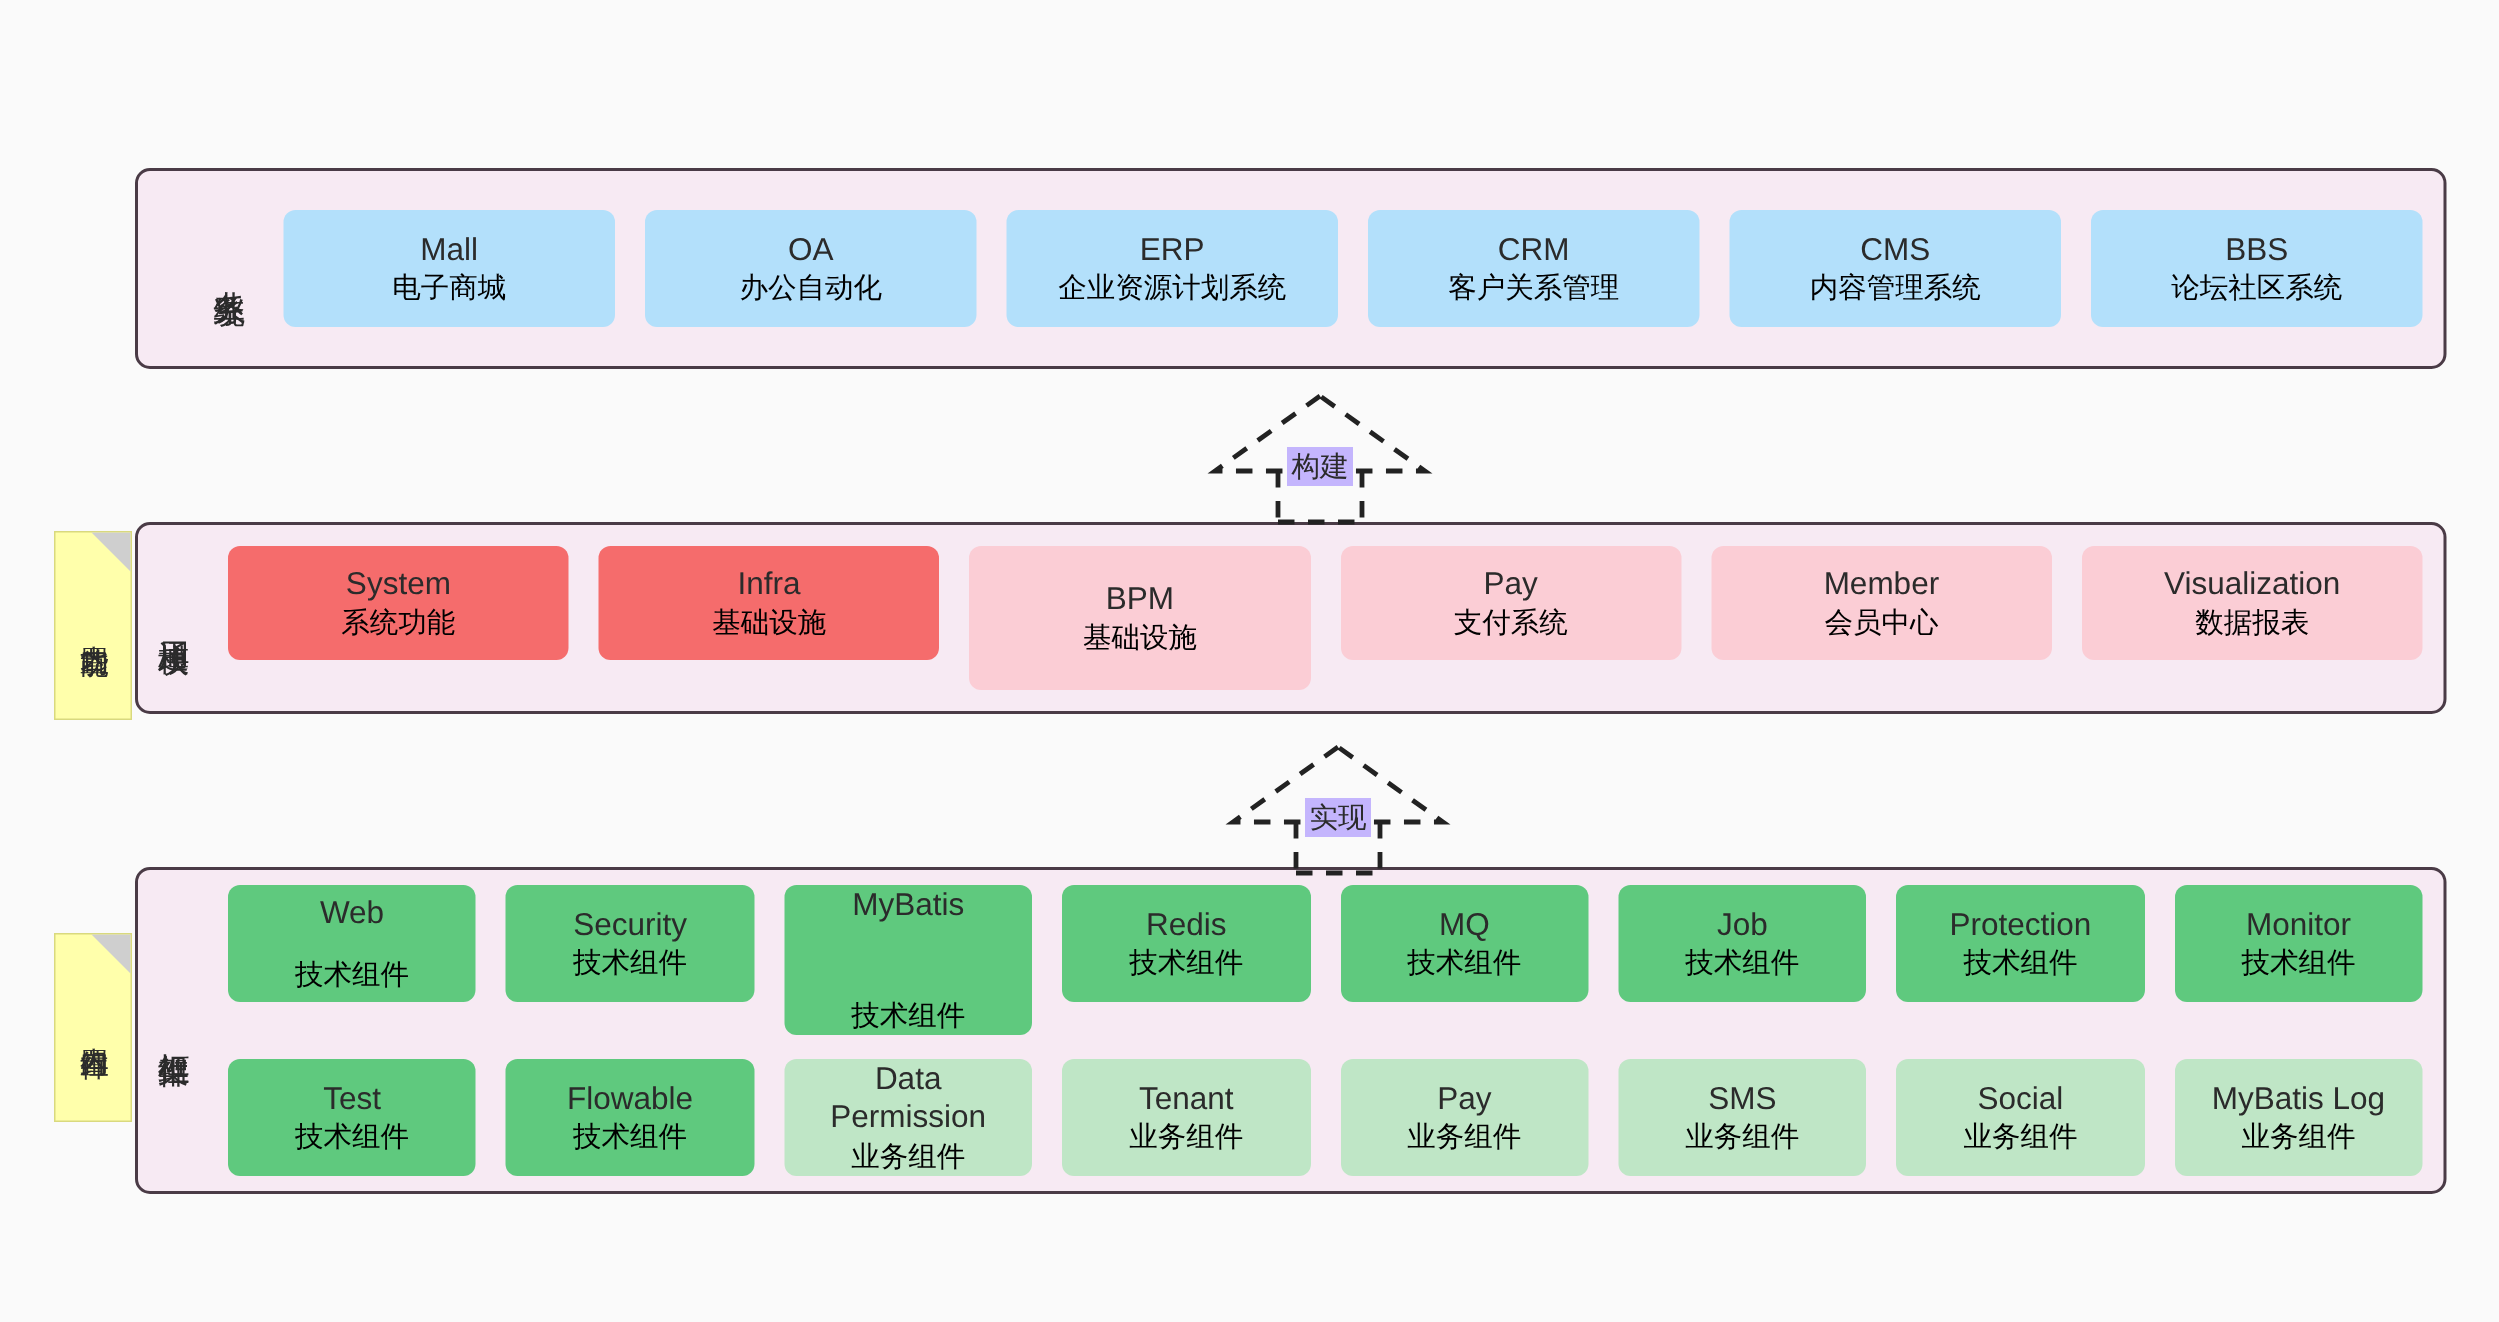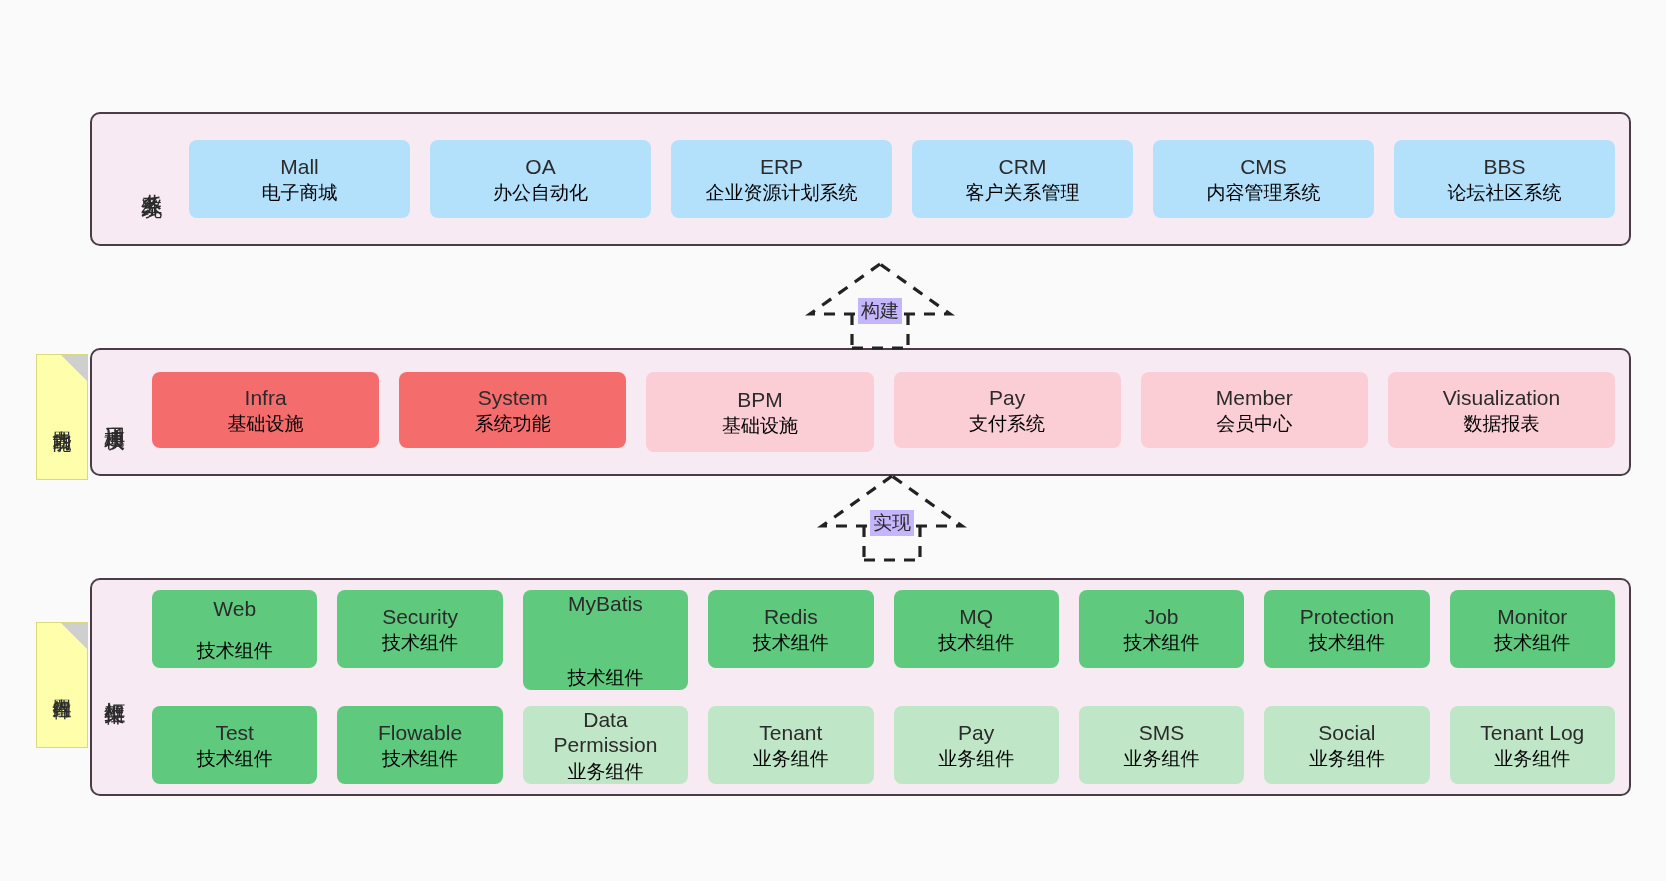--- a/index.html
+++ b/index.html
@@ -185,48 +185,48 @@
 
   <div class="sticky" id="sticky-builtin-function" style="left:36px; top:354px; width:52px; height:126px;">
     <span>内置功能</span>
   </div>
 
   <div class="layer" id="layer-common" style="left:90px; top:348px; width:1541px; height:128px;">
     <div class="layer-title">通用模块</div>
     <div class="layer-body">
       <div class="row">
         <div class="node c-red" style="height:76px;">
+          <div class="nm">System</div>
+          <div class="sub">系统功能</div>
+        </div>
+        <div class="node c-red" style="height:76px;">
           <div class="nm">Infra</div>
           <div class="sub">基础设施</div>
         </div>
-        <div class="node c-red" style="height:76px;">
-          <div class="nm">System</div>
-          <div class="sub">系统功能</div>
-        </div>
-        <div class="node c-pink" style="height:80px;">
+        <div class="node c-pink" style="height:96px;">
           <div class="nm">BPM</div>
           <div class="sub">基础设施</div>
         </div>
         <div class="node c-pink" style="height:76px;">
           <div class="nm">Pay</div>
           <div class="sub">支付系统</div>
         </div>
         <div class="node c-pink" style="height:76px;">
           <div class="nm">Member</div>
           <div class="sub">会员中心</div>
         </div>
         <div class="node c-pink" style="height:76px;">
           <div class="nm">Visualization</div>
           <div class="sub">数据报表</div>
         </div>
       </div>
     </div>
   </div>
 
-  <div class="connector" style="left:812px; top:474px; width:160px; height:86px;">
+  <div class="connector" style="left:812px; top:496px; width:160px; height:86px;">
     <svg width="160" height="86" viewBox="0 0 160 86">
       <path d="M80 2 L10 52 L150 52 Z" fill="#fafafa" stroke="#222" stroke-width="3.2" stroke-dasharray="11 9" stroke-linejoin="miter"></path>
       <path d="M52 52 L52 86 M108 52 L108 86 M52 86 L108 86" fill="none" stroke="#222" stroke-width="3.2" stroke-dasharray="11 9"></path>
     </svg>
     <span class="clabel" style="top:36px;">实现</span>
   </div>
 
   <div class="sticky" id="sticky-builtin-component" style="left:36px; top:622px; width:52px; height:126px;">
     <span>内置组件</span>
   </div>
@@ -293,21 +293,21 @@
         </div>
         <div class="node c-lightgreen" style="height:78px;">
           <div class="nm">SMS</div>
           <div class="sub">业务组件</div>
         </div>
         <div class="node c-lightgreen" style="height:78px;">
           <div class="nm">Social</div>
           <div class="sub">业务组件</div>
         </div>
         <div class="node c-lightgreen" style="height:78px;">
-          <div class="nm">Tenant Log</div>
+          <div class="nm">MyBatis Log</div>
           <div class="sub">业务组件</div>
         </div>
       </div>
 
     </div>
   </div>
 
 </div>
 
 </body></html>

